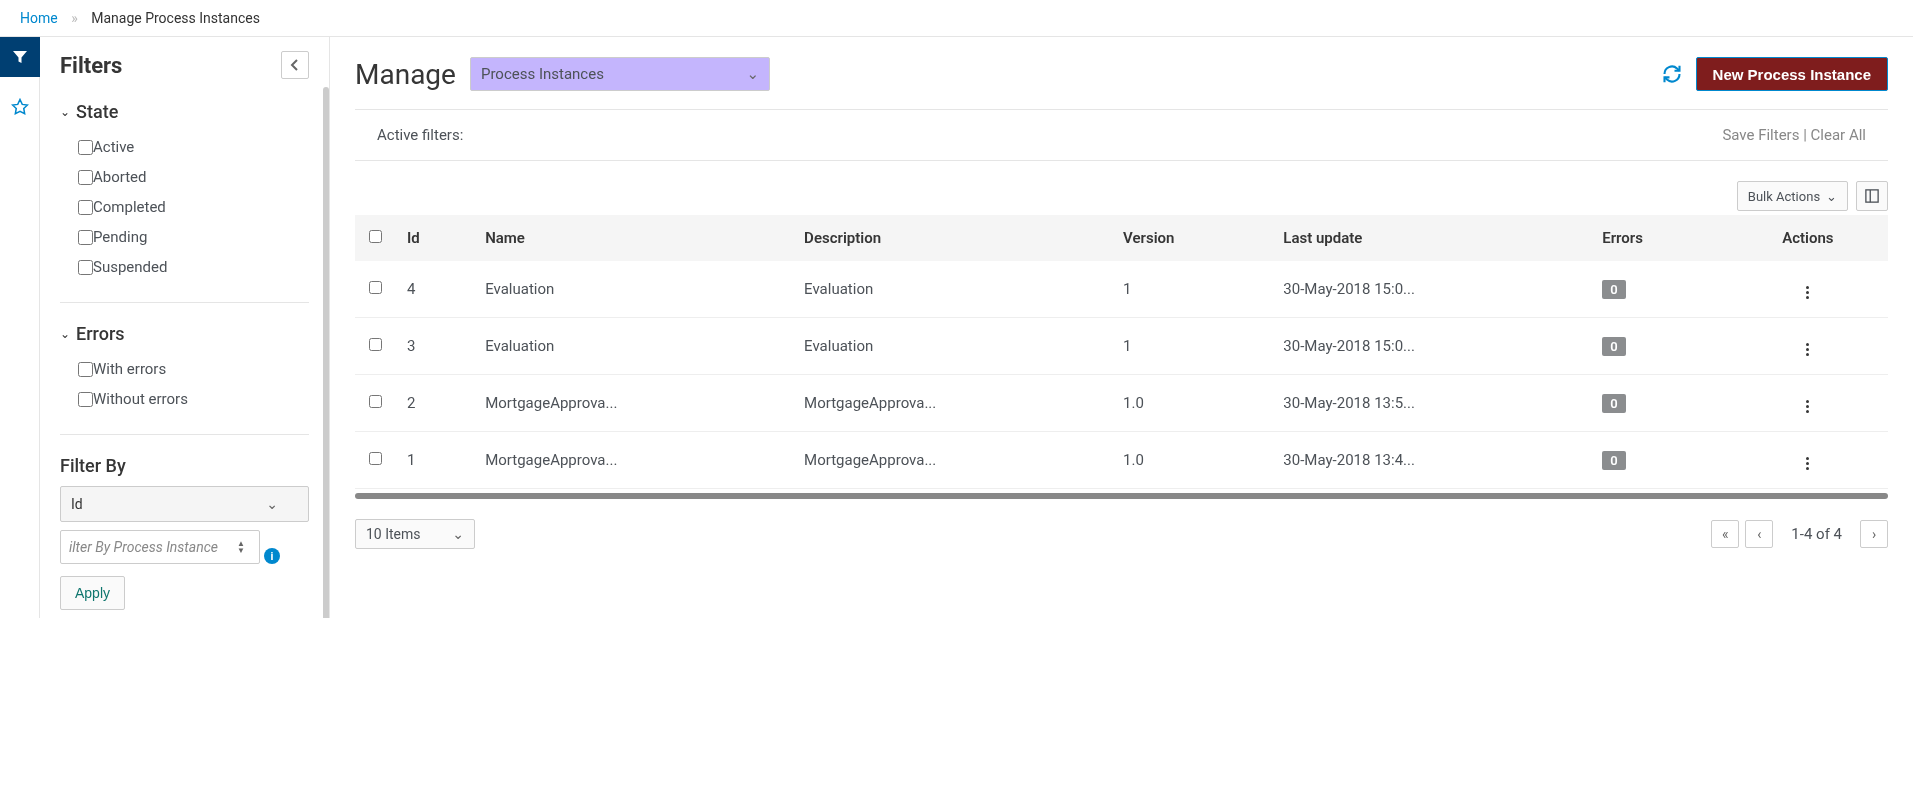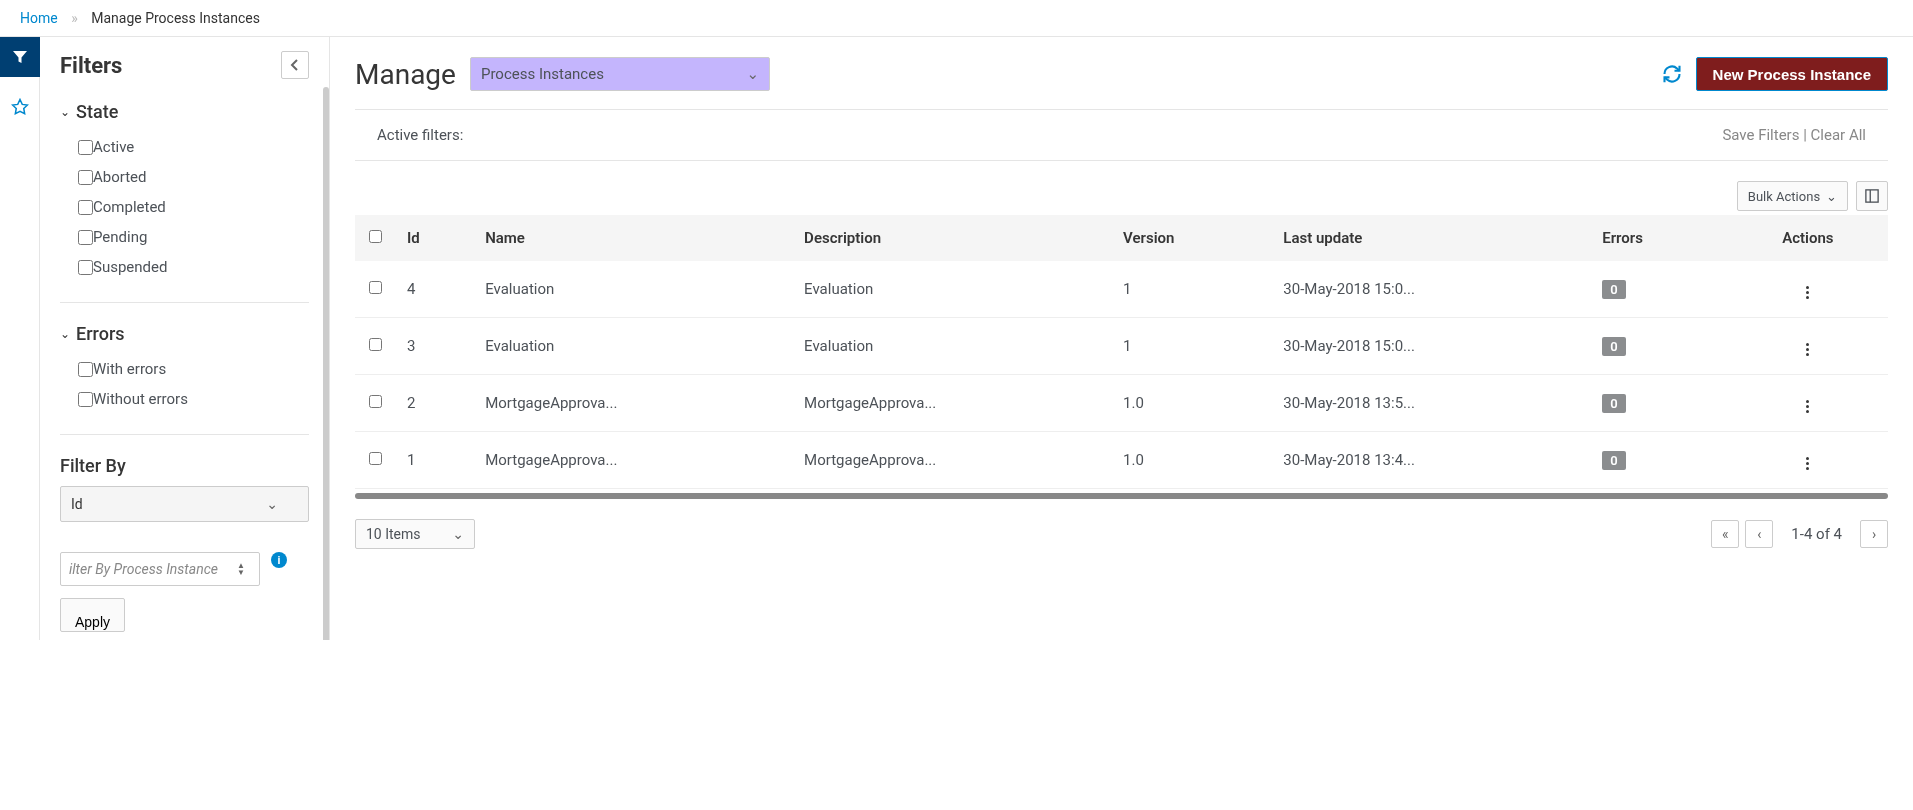--- a/index.html
+++ b/index.html
@@ -27,25 +27,25 @@
 .filter-group h4 { font-size: 18px; font-weight: 500; color: #363636; margin-bottom: 10px; display: flex; align-items: center; cursor: pointer; }
 .filter-group h4 .chev { margin-right: 6px; font-size: 12px; }
 .check-list { list-style: none; padding-left: 18px; }
 .check-list li { display: flex; align-items: center; padding: 6px 0; font-size: 15px; color: #4d5258; }
 .check-list input[type=checkbox] { width: 15px; height: 15px; }
 .divider { border: none; border-top: 1px solid #e5e5e5; margin: 12px 20px; }
 
 .filter-by-label { font-size: 18px; font-weight: 500; color: #363636; padding: 0 0 10px 0; }
 .select-field { width: 100%; height: 36px; border: 1px solid #ccc; border-radius: 2px; background: #f5f5f5; padding: 0 30px 0 10px; font-size: 14px; color: #333; display: flex; align-items: center; cursor: pointer; justify-content: space-between; }
 .select-caret { color: #666; }
-.num-input-row { display: flex; align-items: flex-start; gap: 11px; margin: 30px 0 12px 0; }
+.num-input-row { display: flex; align-items: flex-end; gap: 4px; margin: 8px 0 12px 0; }
 .num-input { width: 200px; height: 34px; border: 1px solid #ccc; border-radius: 2px; background: #fff; padding: 0 8px; font-size: 14px; font-style: italic; color: #888; display:flex; align-items:center; justify-content:space-between;}
 .spinner { width: 14px; display: flex; flex-direction: column; font-size: 8px; color: #666; line-height:7px;}
 .info-icon { width: 16px; height: 16px; border-radius: 50%; background: #0088ce; color: #fff; font-size: 11px; font-weight: bold; display: flex; align-items: center; justify-content: center; }
-.apply-btn { height: 34px; padding: 15px 14px; border: 1px solid #ccc; border-radius: 2px; background: #fafafa; font-size: 14px; color: #000000; cursor: pointer; }
+.apply-btn { height: 34px; padding: 8px 14px; border: 1px solid #ccc; border-radius: 2px; background: #fafafa; font-size: 14px; color: #0f766e; cursor: pointer; }
 
 .main { flex: 1; padding: 20px 25px; min-width: 0; }
 .main-header { display: flex; align-items: center; justify-content: space-between; margin-bottom: 18px; }
 .main-header-left { display: flex; align-items: center; gap: 14px; }
 .main-header h2 { font-size: 28px; font-weight: 400; color: #363636; }
 .type-select { height: 34px; width: 300px; border: 1px solid #ccc; border-radius: 2px; background: #c4b5fd; padding: 0 10px; display: flex; align-items: center; justify-content: space-between; cursor: pointer; font-size: 15px; color: #4d5258;}
 .refresh-icon { color: #0088ce; cursor: pointer; }
 .primary-btn { height: 34px; padding: 0 16px; background: #7f1d1d; border: 1px solid #0088ce; border-radius: 2px; color: #fff; font-size: 15px; font-weight: 600; cursor: pointer; }
 .header-right { display: flex; align-items: center; gap: 14px; }
 

